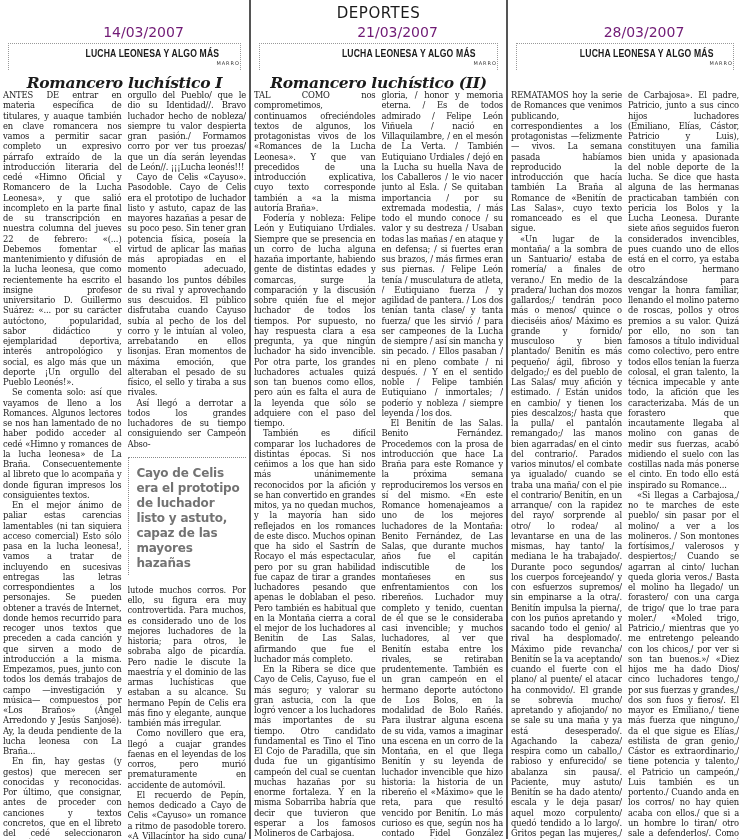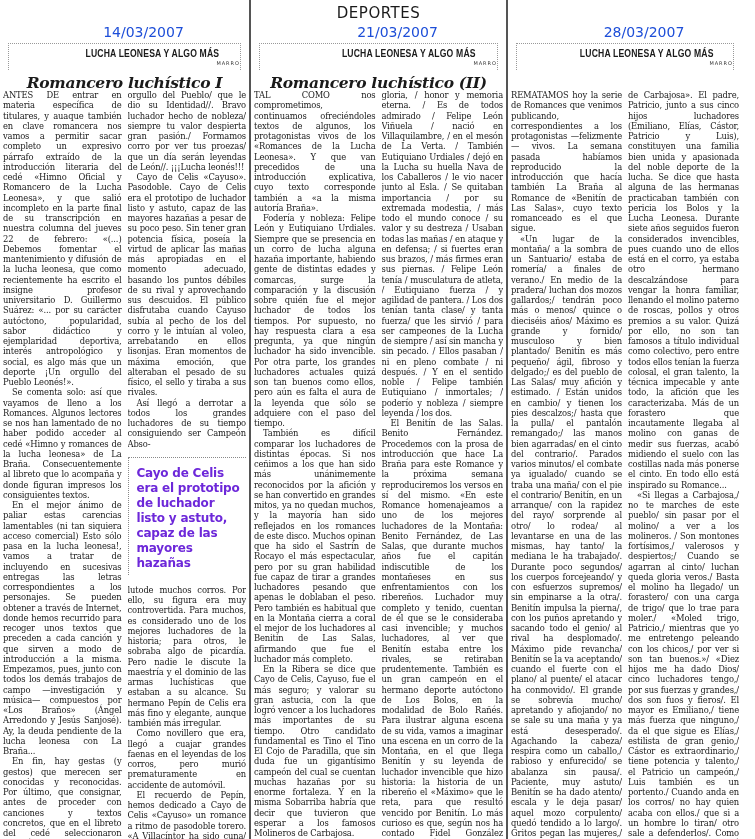--- a/index.html
+++ b/index.html
@@ -4,30 +4,30 @@
 <style>
   html, body { margin: 0; padding: 0; background: #ffffff; }
   body { width: 755px; height: 839px; position: relative; overflow: hidden; font-family: "DejaVu Serif", serif; color: #1a1a1a; }
   .page { position: absolute; top: 0; height: 839px; box-sizing: border-box; }
   .p1 { left: 0; width: 249px; }
   .p2 { left: 251px; width: 255px; }
   .p3 { left: 508px; width: 234px; }
   .vdiv { position: absolute; top: 0; height: 839px; width: 2px; background: #555; }
   .section { text-align: center; font-family: "DejaVu Sans", sans-serif; font-weight: normal; font-size: 15px; letter-spacing: 0.5px; height: 18px; line-height: 18px; margin-top: 4px; }
   .section.empty { visibility: hidden; }
-  .date { text-align: center; font-family: "DejaVu Sans", sans-serif; font-size: 14px; color: #1d4ed8; height: 16px; line-height: 16px; margin-top: 2px; padding-left: 38px; }
+  .date { text-align: center; font-family: "DejaVu Sans", sans-serif; font-size: 14px; color: #701a75; height: 16px; line-height: 16px; margin-top: 2px; padding-left: 38px; }
   .masthead { margin: 3px 8px 0 8px; border-top: 1px dotted #999; border-left: 1px dotted #999; border-right: 1px dotted #999; height: 26px; text-align: right; }
   .column-name { font-family: "Liberation Sans", sans-serif; font-weight: bold; font-size: 10.5px; transform: scaleX(0.82); padding-top: 3px; letter-spacing: 0.2px; }
   .author { font-family: "DejaVu Sans", sans-serif; font-size: 5px; letter-spacing: 1px; color: #333; margin-top: 1px; }
   .headline { text-align: center; font-family: "DejaVu Serif", serif; font-style: italic; font-weight: bold; font-size: 15.5px; margin-top: 3px; letter-spacing: -0.3px; }
   .body { position: absolute; top: 90px; left: 0; right: 0; bottom: 0; display: flex; gap: 6px; padding: 0 3px; }
   .col { flex: 1; font-size: 8.4px; line-height: 10.25px; text-align: justify; hyphens: auto; overflow: hidden; letter-spacing: -0.15px; }
   .col p { margin: 0; text-indent: 9px; }
   .col p.first { text-indent: 0; }
-  .pullquote { border-top: 1px dotted #888; border-left: 1px dotted #888; margin: 8px 0 10px 0; padding: 8px 4px 4px 8px; font-family: "DejaVu Sans", sans-serif; font-weight: bold; font-size: 12px; line-height: 15px; text-align: left; color: #6d28d9; letter-spacing: -0.2px; }
+  .pullquote { border-top: 1px dotted #888; border-left: 1px dotted #888; margin: 8px 0 10px 0; padding: 8px 4px 4px 8px; font-family: "DejaVu Sans", sans-serif; font-weight: bold; font-size: 12px; line-height: 15px; text-align: left; color: #737373; letter-spacing: -0.2px; }
 </style>
 </head>
 <body>
 
 <div class="vdiv" style="left:249px;"></div>
 <div class="vdiv" style="left:506px;"></div>
 
 <div class="page p1">
   <div class="section empty"></div>
   <div class="date">14/03/2007</div>

